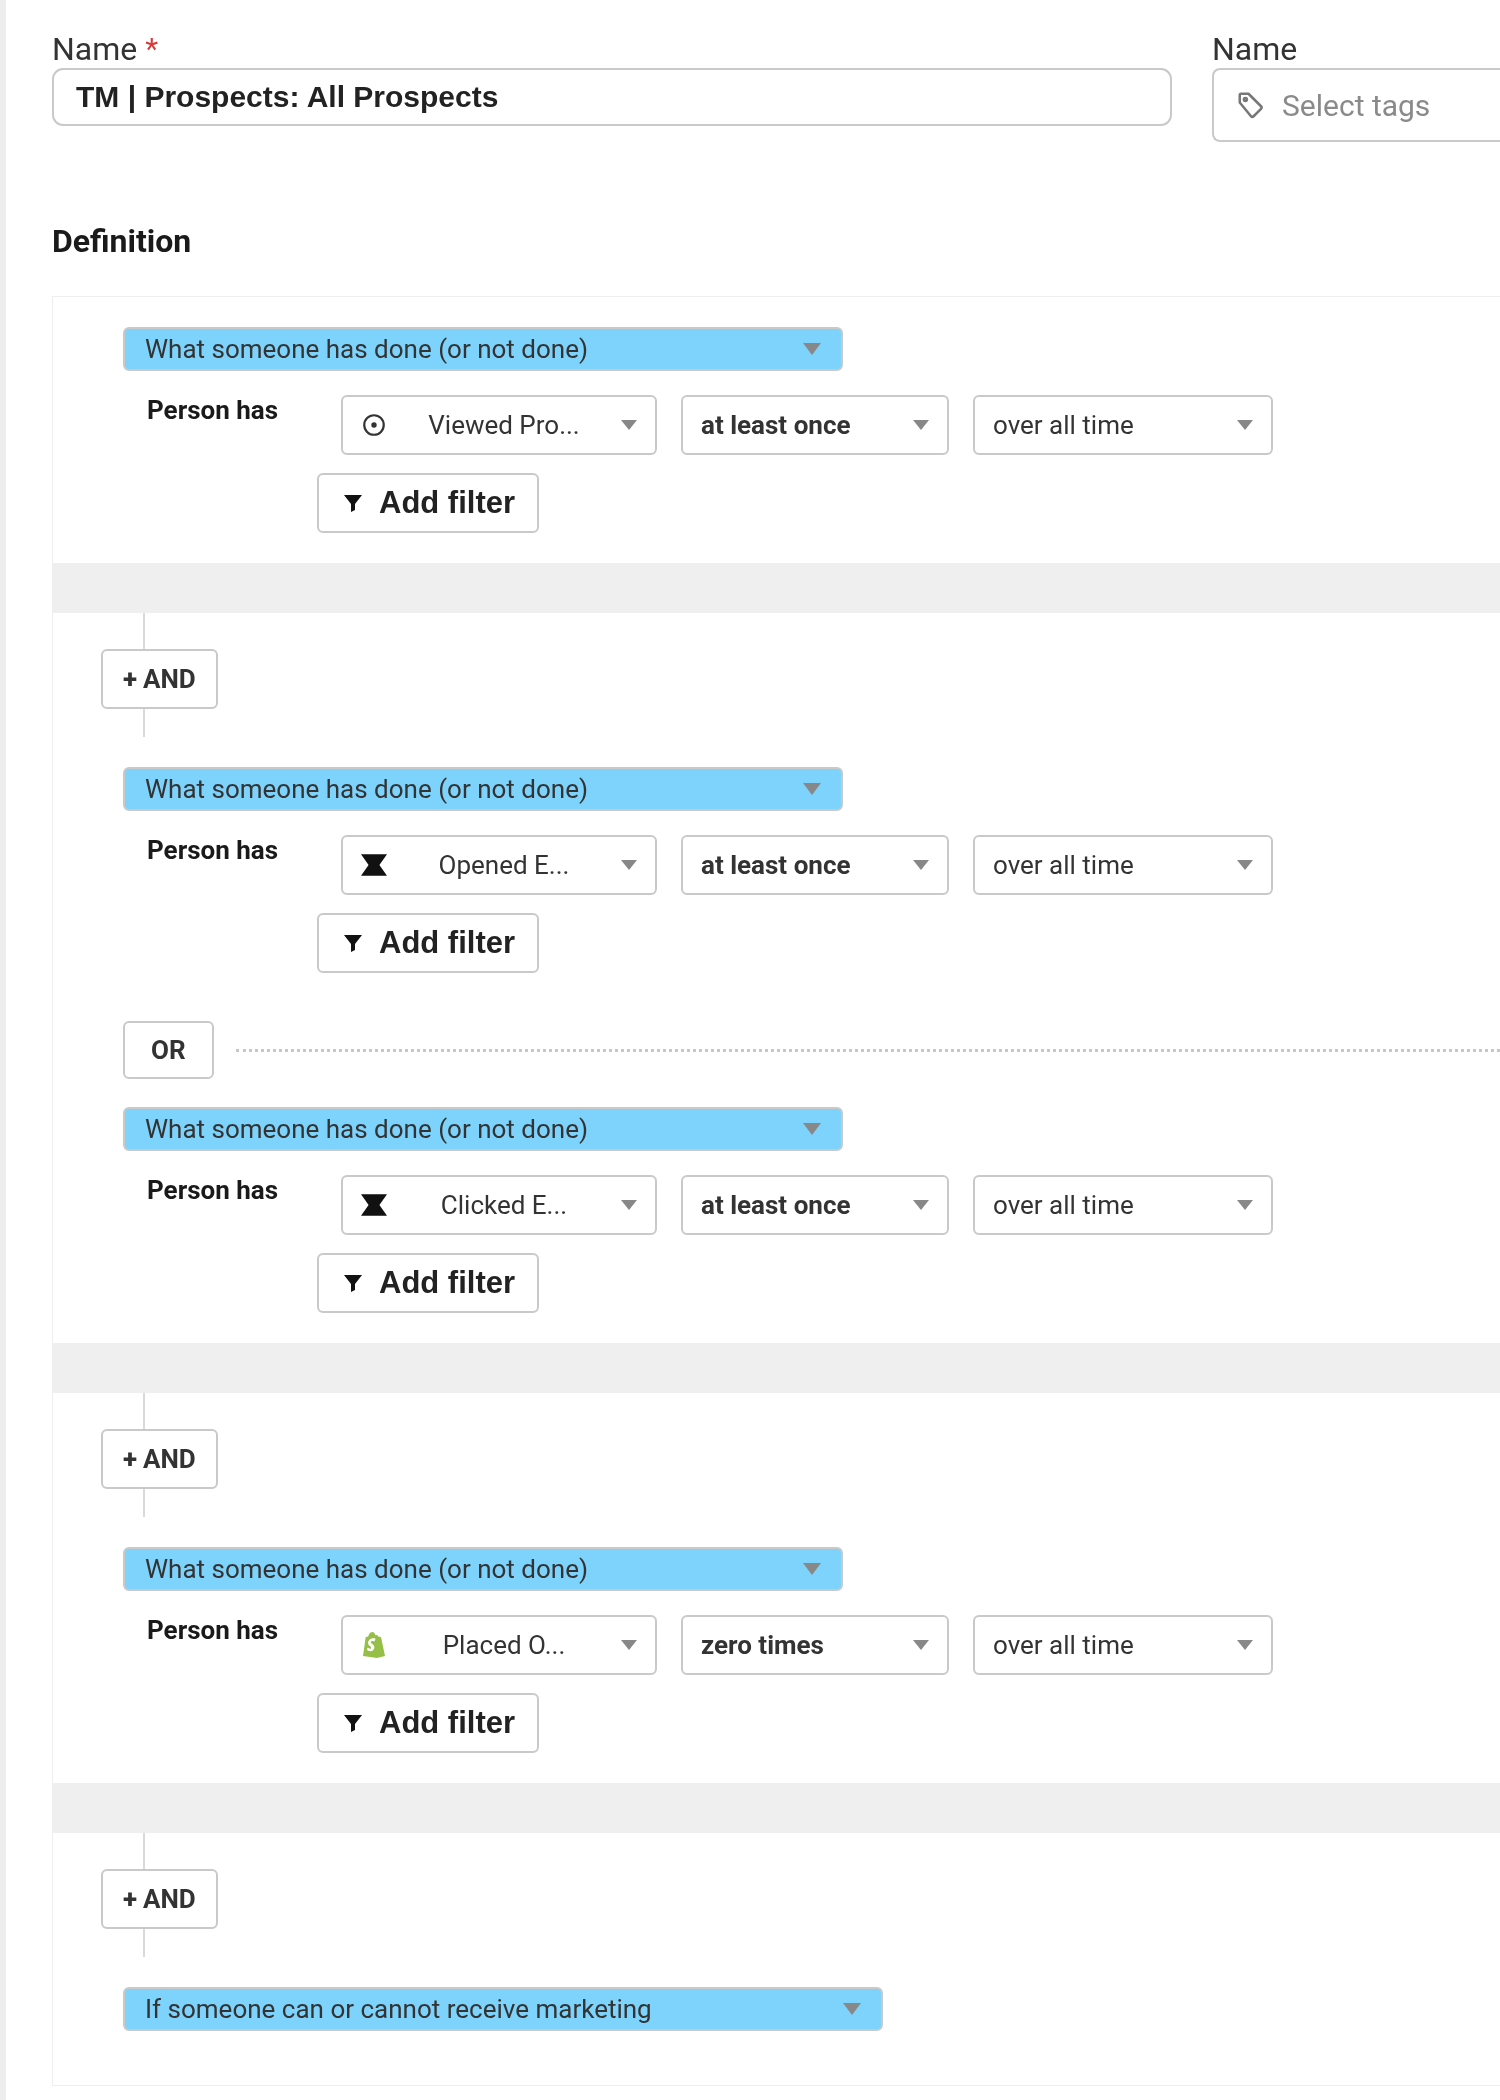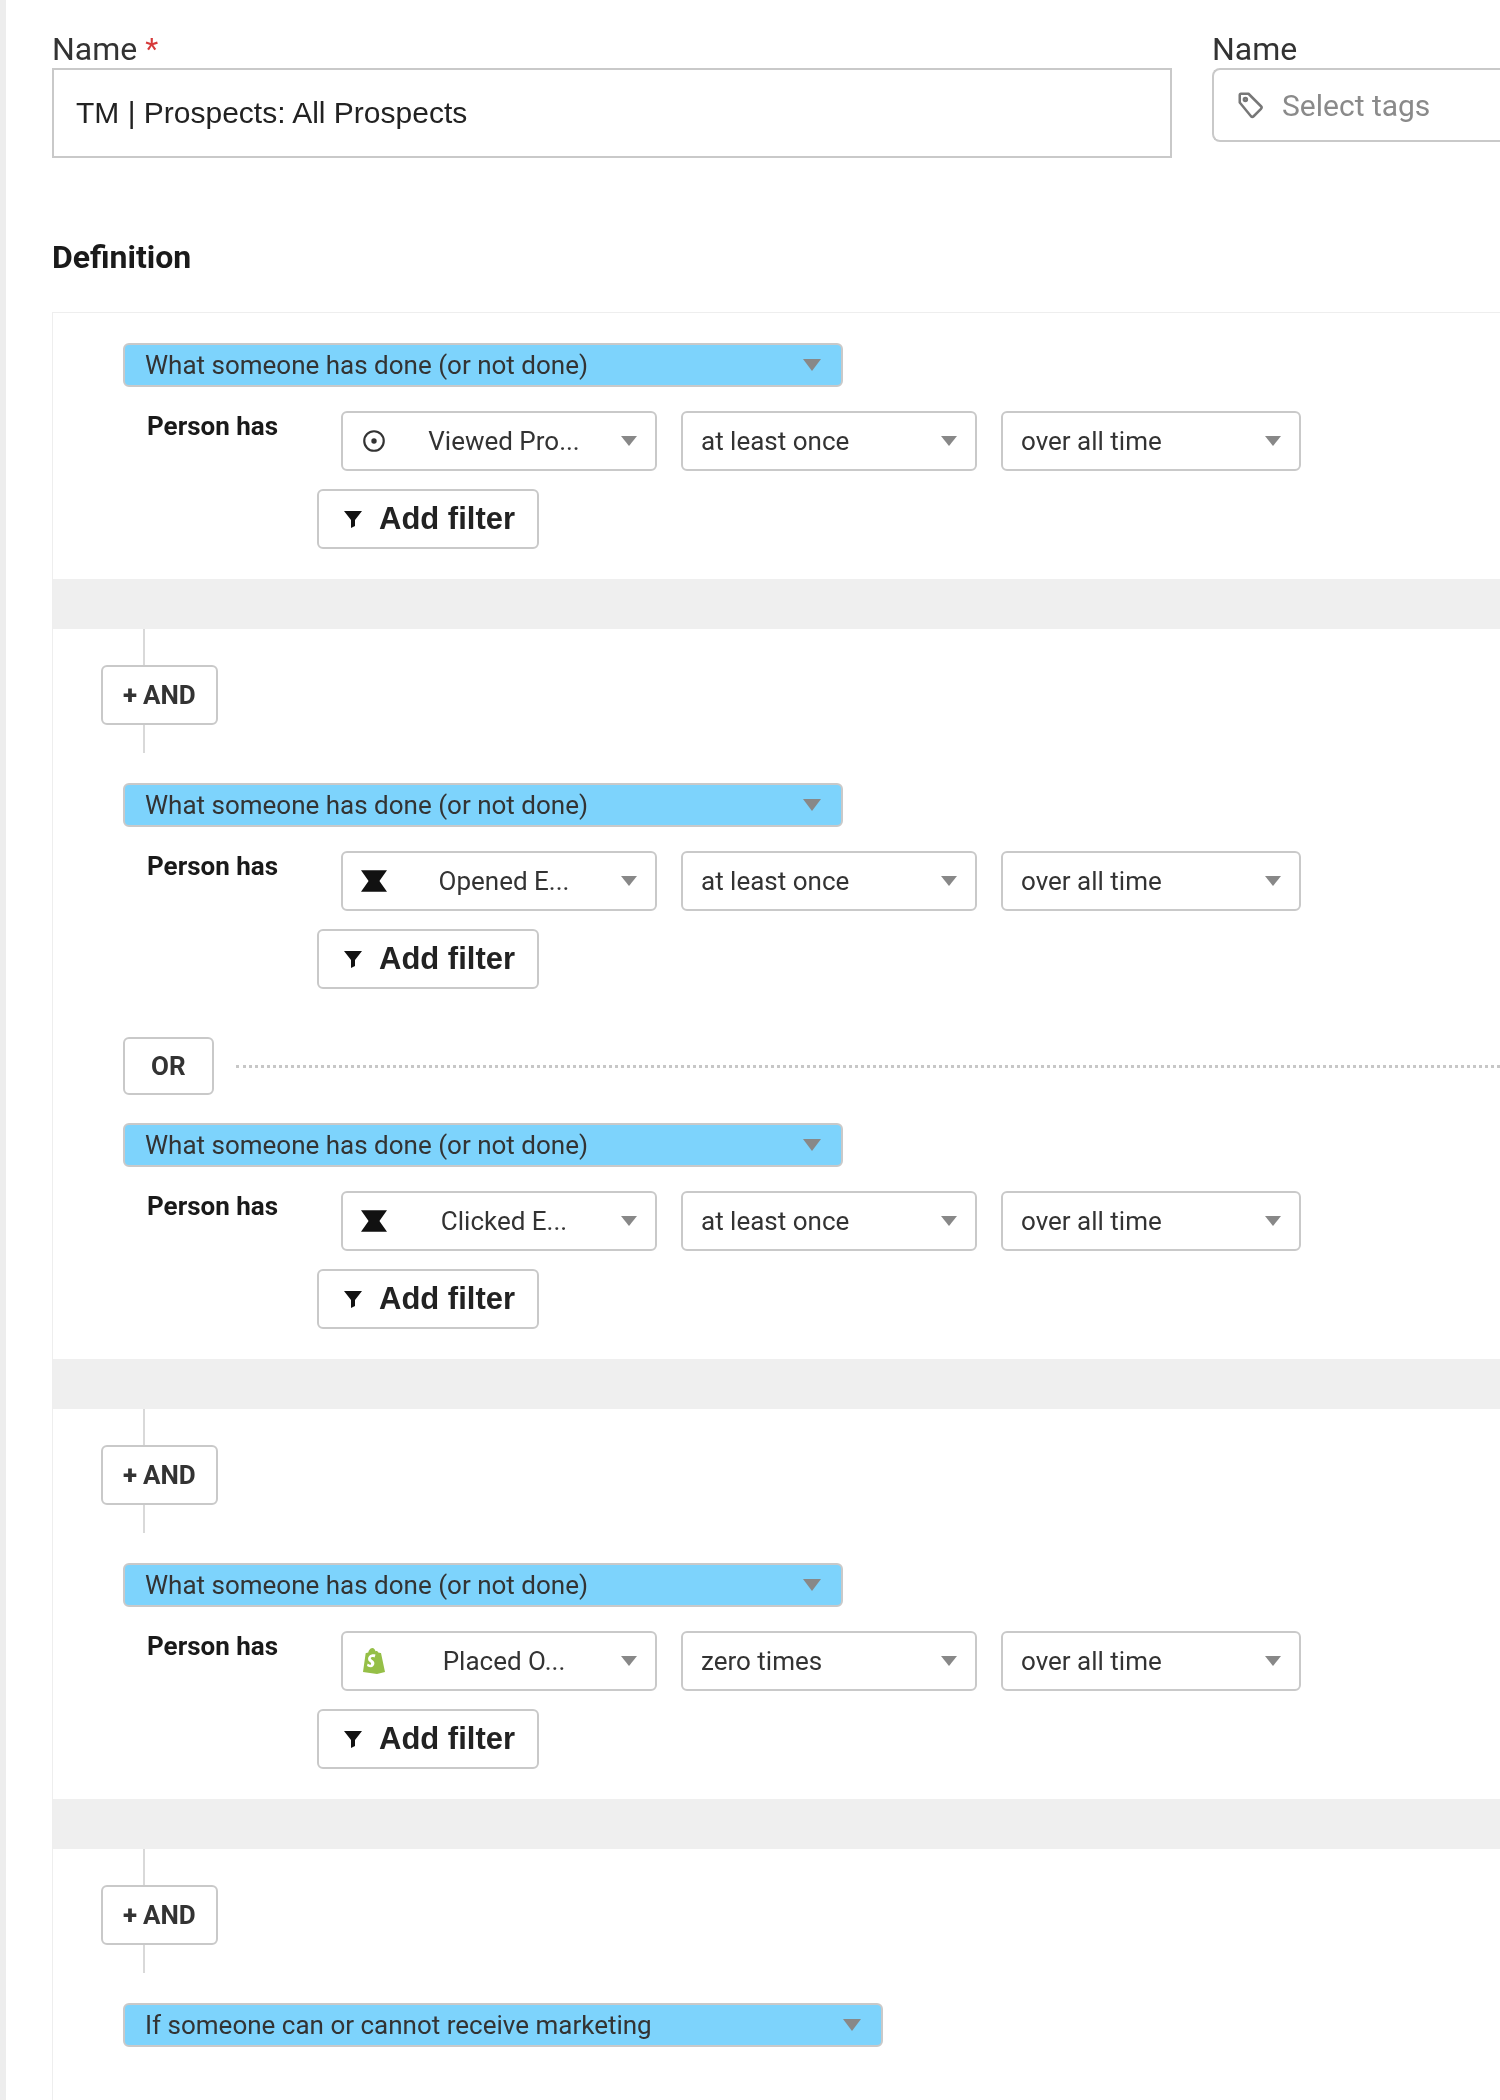--- a/index.html
+++ b/index.html
@@ -29,22 +29,22 @@
   }
 
   
   .header-row{display:flex;gap:40px;align-items:flex-start;margin-bottom:80px;}
   .field{flex:1;min-width:0;}
   .field.name{flex:0 0 1120px;}
   .field.tags{flex:1;min-width:240px;}
   .label{font-size:32px;color:#333;margin-bottom:0;display:flex;align-items:center;gap:8px;}
   .required{color:var(--red);font-size:30px;line-height:1;}
   .text-input{
-    width:100%;height:90px;border:2px solid var(--border);border-radius:0;
-    padding:0 22px;font-size:30px;color:#222;background:#fff;
+    width:100%;height:58px;border:2px solid var(--border);border-radius:11px;
+    padding:0 22px;font-size:30px;color:#222;background:#fff;font-weight:bold;
   }
   .tags-input{
     width:100%;height:74px;border:2px solid var(--border);border-left-width:2px;
     border-radius:8px 0 0 8px;padding:0 22px;font-size:30px;color:#888;background:#fff;
     display:flex;align-items:center;gap:16px;
     border-right:none;
   }
   .tags-input span{color:#8a8a8a;}
 
   
@@ -75,21 +75,21 @@
   }
   .row{display:flex;gap:24px;margin-left:24px;}
   .prefix{font-weight:700;min-width:170px;}
   .select{
     display:flex;align-items:center;justify-content:space-between;gap:14px;
     height:60px;border:2px solid var(--border);border-radius:6px;
     padding:0 18px;background:#fff;color:#333;
   }
   .select .txt{white-space:nowrap;overflow:hidden;text-overflow:ellipsis;}
   .sel-event{width:316px;}
-  .sel-freq{width:296px;}
+  .sel-freq{width:268px;font-weight:bold;}
   .sel-time{width:300px;}
 
   .btn{
     display:inline-flex;align-items:center;gap:14px;
     height:60px;border:2px solid var(--border);border-radius:6px;
     padding:0 22px;background:#fff;font-weight:700;font-size:31px;color:#222;
     margin-top:18px;
   }
 
   

